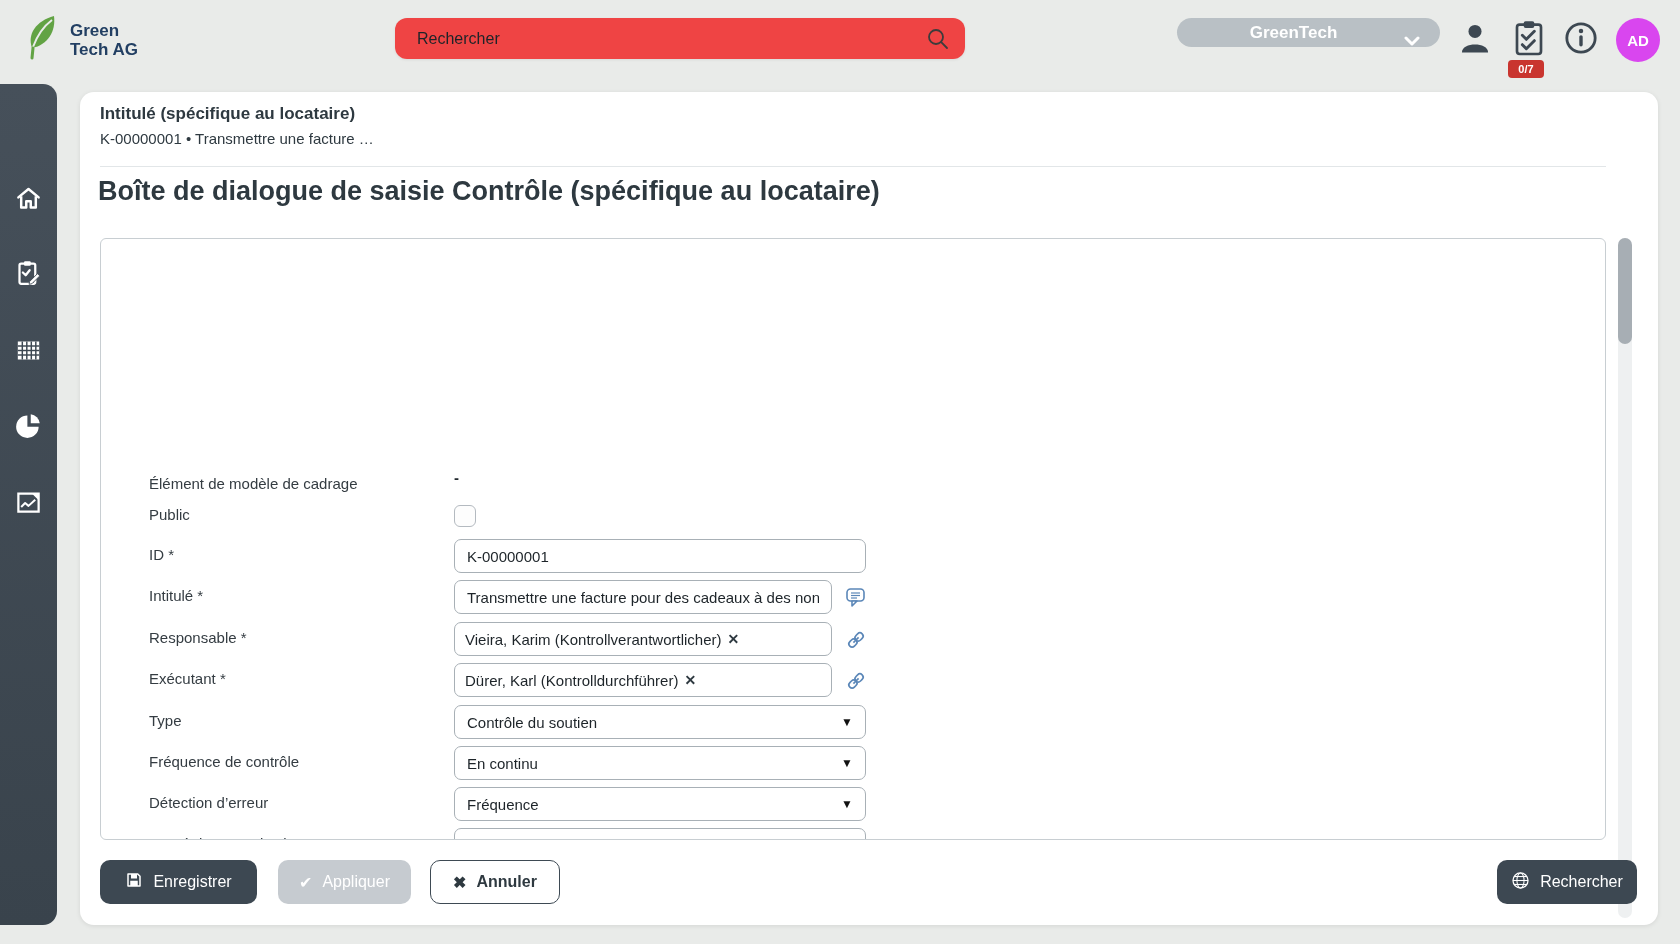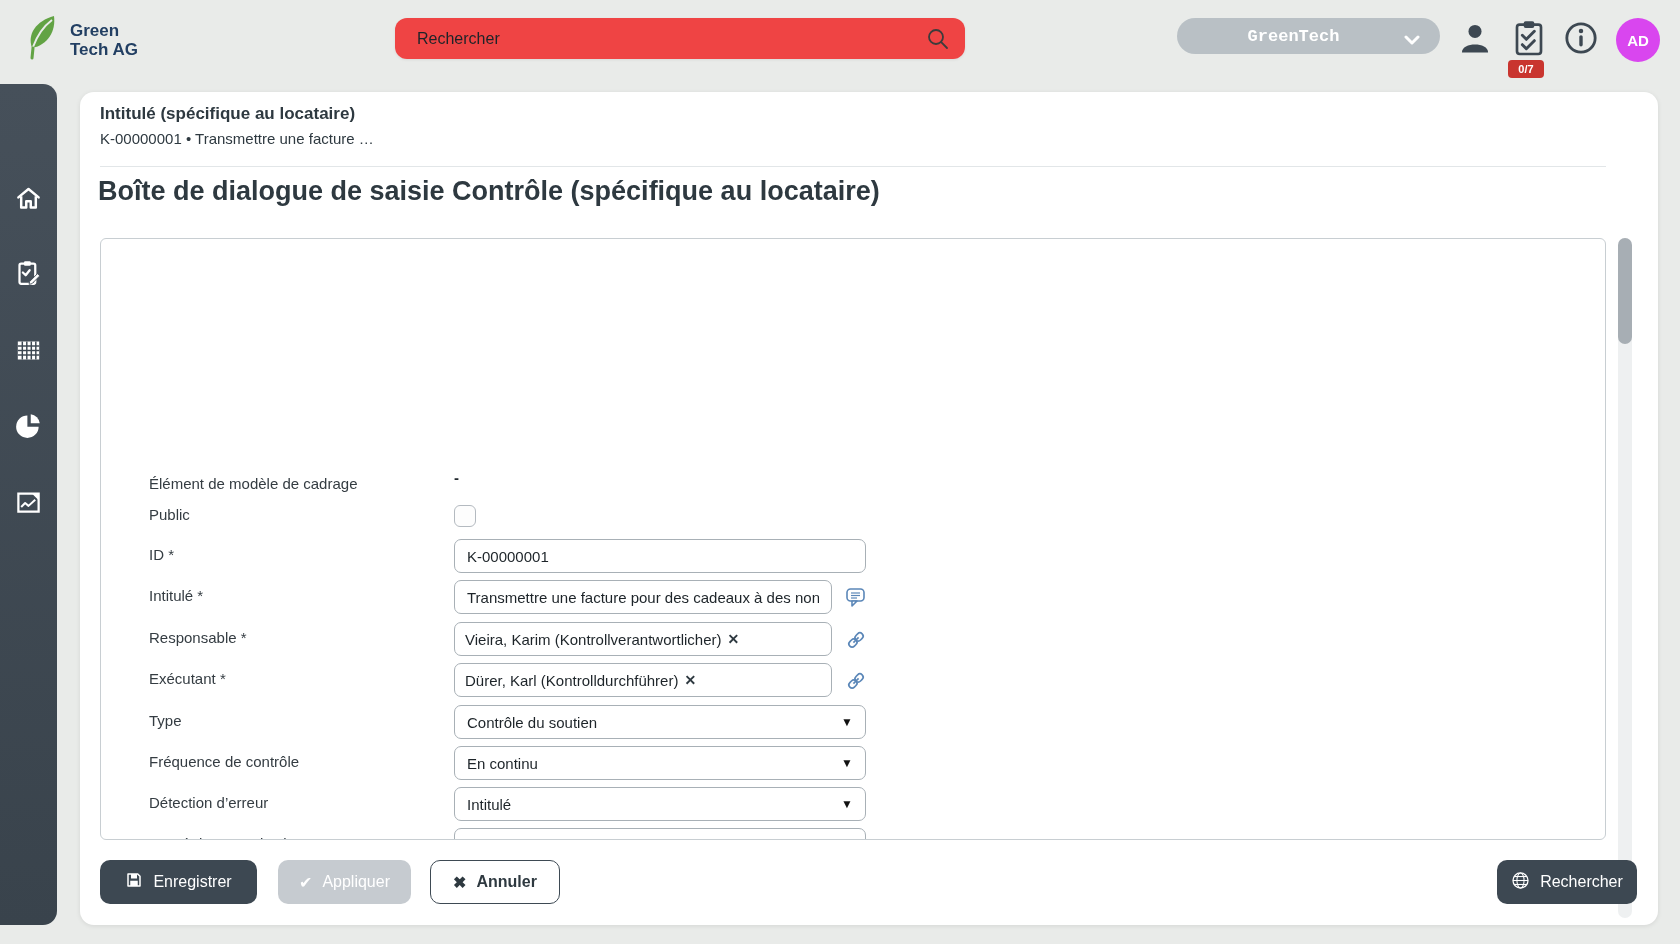--- a/index.html
+++ b/index.html
@@ -9,23 +9,23 @@
   
   .topbar { position:absolute; left:0; top:0; width:1680px; height:84px; }
   .logo { position:absolute; left:24px; top:14px; display:flex; align-items:center; gap:8px; }
   .logo-text { color:#223f63; font-weight:bold; font-size:17px; line-height:19px; }
   .search { position:absolute; left:395px; top:18px; width:570px; height:41px; background:#ef4444;
             border-radius:12px; box-shadow:0 1px 3px rgba(0,0,0,.07); display:flex; align-items:center; }
   .search input { flex:1; border:none; outline:none; background:transparent; font-size:16px;
                   font-family:"Liberation Sans",sans-serif; color:#1d2429; padding:0 10px 0 22px; }
   .search input::placeholder { color:#1d2429; opacity:1; }
   .search .mag { width:26px; height:26px; margin-right:14px; }
-  .tenant-pill { position:absolute; left:1177px; top:18px; width:263px; height:36px; background:#b9c0c5;
+  .tenant-pill { position:absolute; left:1177px; top:18px; width:263px; height:29px; background:#b9c0c5;
                  border:none; border-radius:21px; color:#fff; font-weight:bold; font-size:17px;
-                 font-family:Liberation Mono, monospace; display:flex; align-items:center; justify-content:center; cursor:pointer; }
+                 font-family:Liberation Sans, sans-serif; display:flex; align-items:center; justify-content:center; cursor:pointer; }
   .tenant-pill .chev { position:absolute; right:20px; top:14px; }
   .tb-icon { position:absolute; top:21px; width:34px; height:36px; cursor:pointer; background:none; border:none; padding:0; }
   .badge { position:absolute; left:1508px; top:60px; min-width:36px; height:18px; background:#c9352f;
            border-radius:4px; color:#fff; font-size:11px; font-weight:bold; display:flex;
            align-items:center; justify-content:center; padding:0 4px; }
   .avatar { position:absolute; left:1616px; top:18px; width:44px; height:44px; border-radius:50%;
             background:#d946ef; color:#fff; font-weight:bold; font-size:15px; display:flex;
             align-items:center; justify-content:center; border:none; cursor:pointer; font-family:"Liberation Sans",sans-serif; }
 
   
@@ -261,21 +261,21 @@
     </div>
 
     <span class="flabel" style="top:514px;">Fréquence de contrôle</span>
     <div class="sel" style="top:507px;">
       <span>En continu</span>
       <span class="arrow">▼</span>
     </div>
 
     <span class="flabel" style="top:555px;">Détection d’erreur</span>
     <div class="sel" style="top:548px;">
-      <span>Intitulé</span>
+      <span>Fréquence</span>
       <span class="arrow">▼</span>
     </div>
 
     <span class="flabel" style="top:596px;">Degré d’automatisation</span>
     <div class="sel" style="top:589px;">
       <span>Semi-automatique</span>
       <span class="arrow">▼</span>
     </div>
 
   </section>

